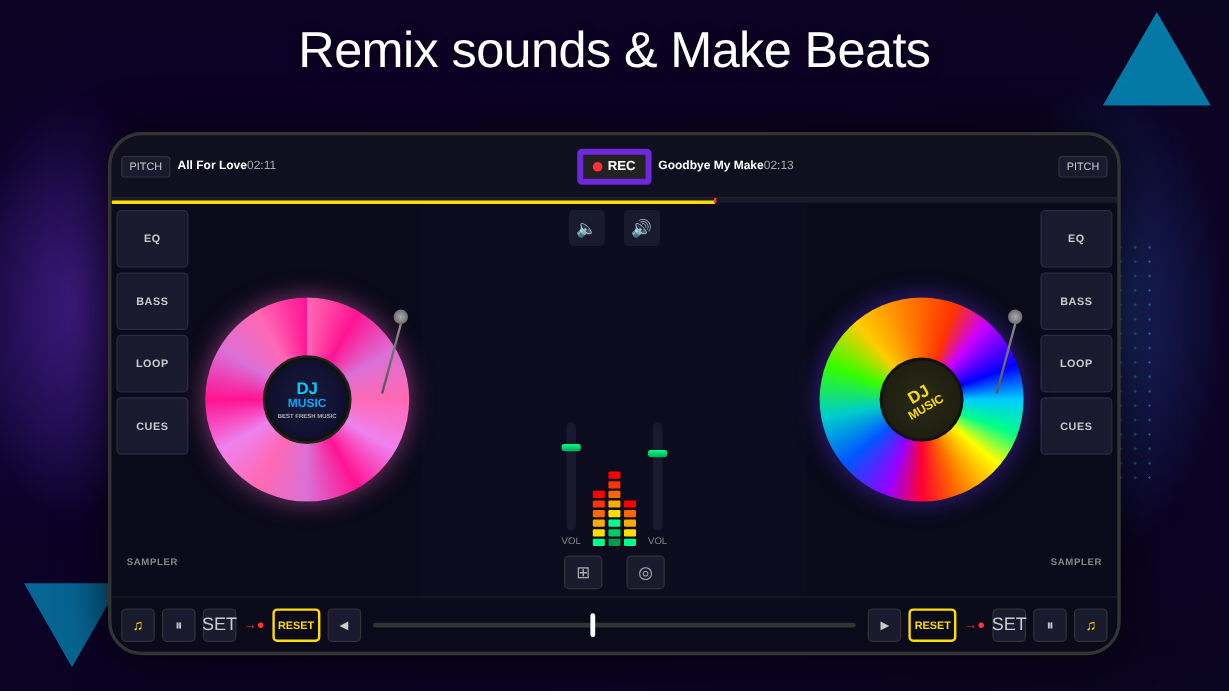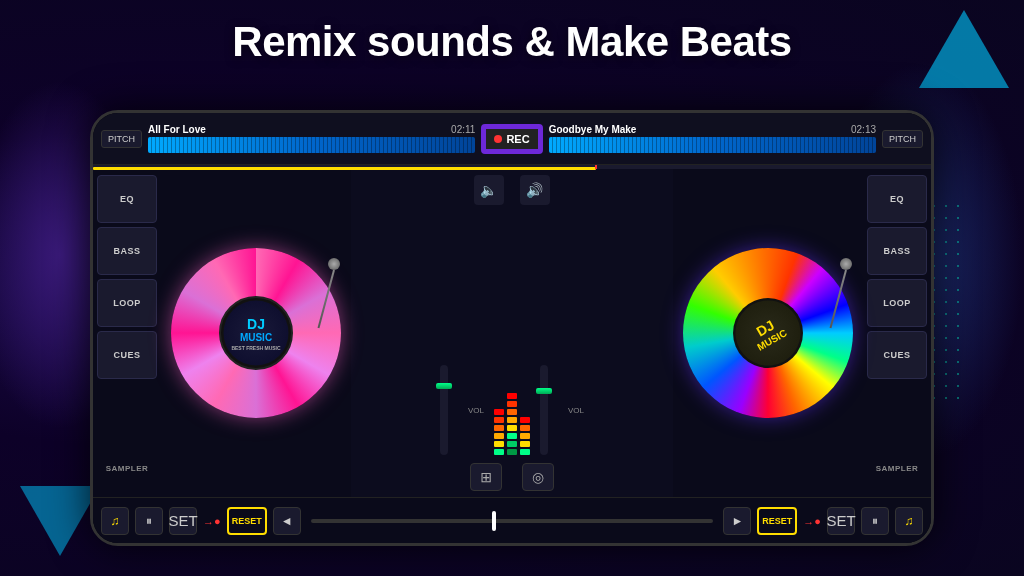--- a/index.html
+++ b/index.html
@@ -77,21 +77,21 @@
     }
 
     
     .page-title {
       position: absolute;
       top: 18px;
       left: 0;
       right: 0;
       text-align: center;
       font-size: 42px;
-      font-weight: 700;
+      font-weight: 400;
       color: white;
       z-index: 10;
       text-shadow: 0 2px 10px rgba(0,0,0,0.5);
       letter-spacing: -0.5px;
     }
 
     
     .phone {
       position: absolute;
       top: 110px;
@@ -133,21 +133,21 @@
       font-size: 9px;
       padding: 3px 6px;
       border-radius: 3px;
       min-width: 34px;
       text-align: center;
     }
 
     .track-info {
       flex: 1;
       display: flex;
-      flex-direction: column;
+      flex-direction: row;
       gap: 2px;
       min-width: 0;
     }
 
     .track-top {
       display: flex;
       justify-content: space-between;
       align-items: center;
     }
 
@@ -360,23 +360,23 @@
 
     .fader-section {
       display: flex;
       gap: 10px;
       align-items: flex-end;
       flex: 1;
     }
 
     .fader-group {
       display: flex;
-      flex-direction: row;
-      align-items: center;
-      gap: 20px;
+      flex-direction: column;
+      align-items: center;
+      gap: 4px;
     }
 
     .fader-label {
       color: #888;
       font-size: 8px;
     }
 
     .fader-track {
       width: 8px;
       height: 90px;

